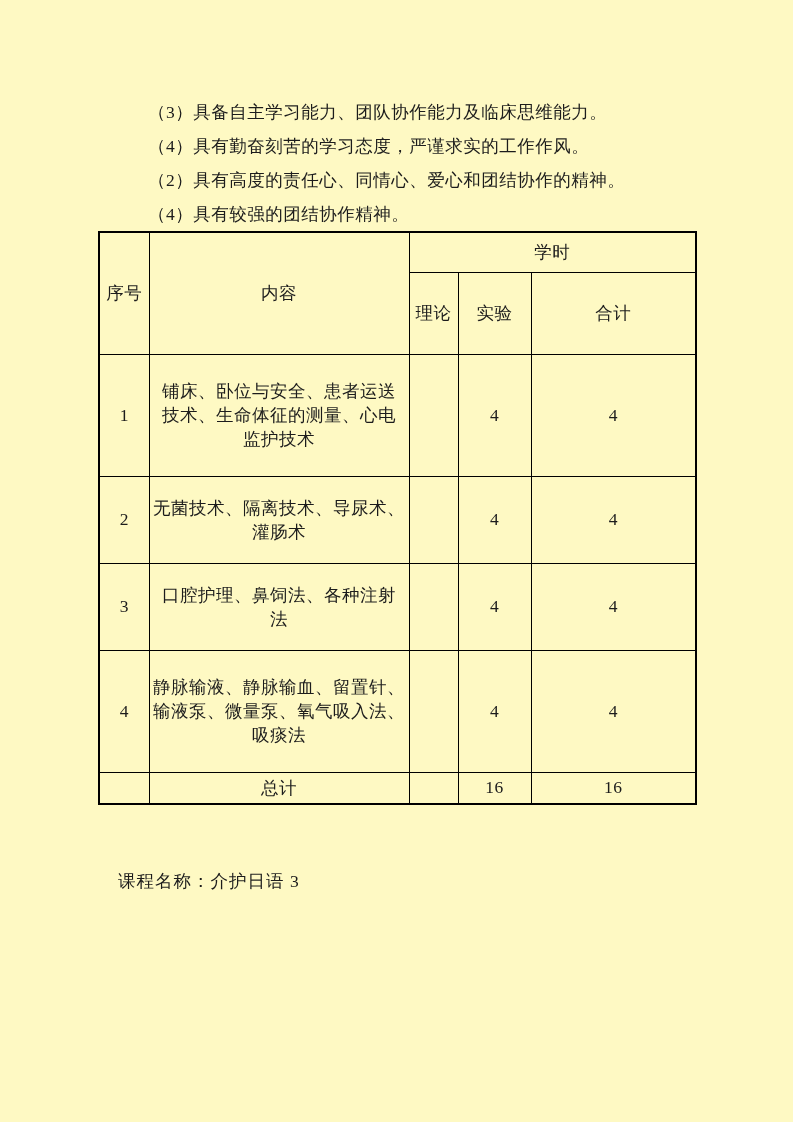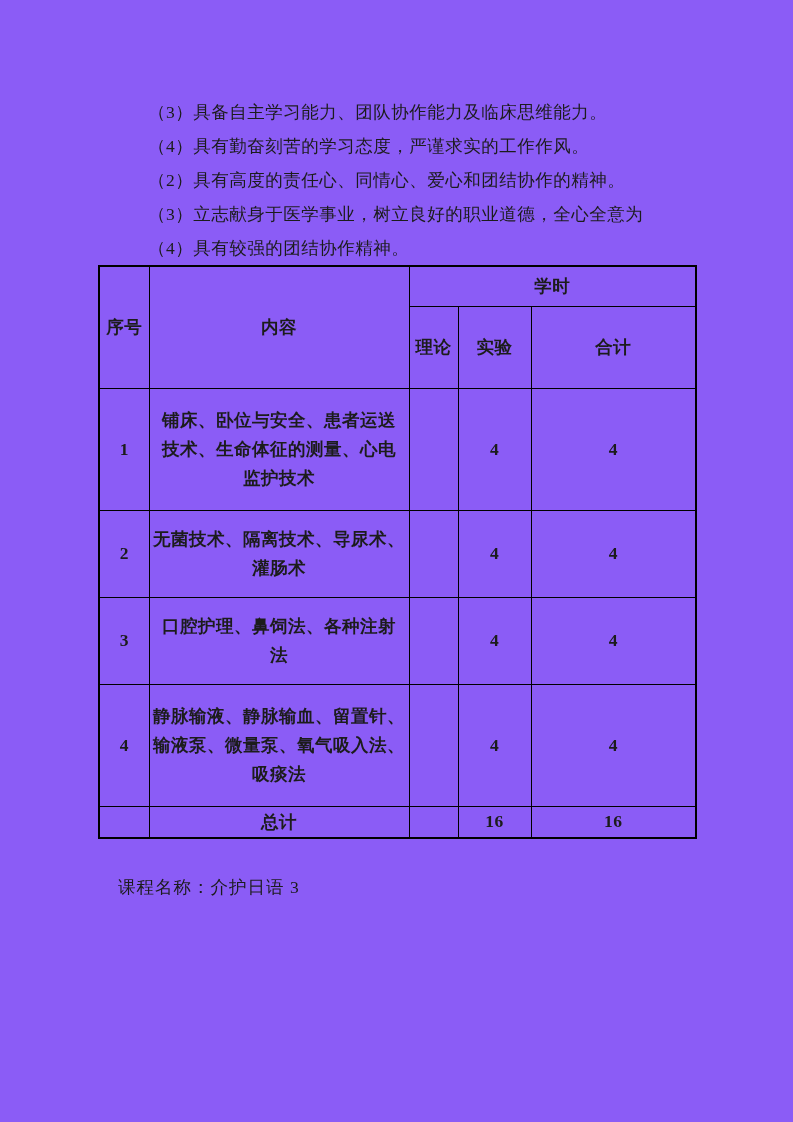--- a/index.html
+++ b/index.html
@@ -1,21 +1,21 @@
 <!DOCTYPE html>
 <html><head>
 <meta charset="utf-8">
 <style>
   * { margin: 0; padding: 0; box-sizing: border-box; }
   html, body { background: #ffffff; }
   .page {
     position: relative;
     width: 793px;
     height: 1122px;
-    background: #8b5cf6;
+    background: #fef9c3;
     color: #1c1c1c;
     font-family: "Liberation Serif", serif;
     font-size: 17.5px;
     padding: 95px 98px 0 98px;
     overflow: hidden;
   }
   .doc-text { width: 100%; }
   .doc-line {
     line-height: 34px;
     height: 34px;
@@ -25,63 +25,62 @@
   .doc-line.indent { padding-left: 50px; }
   table.syllabus {
     border-collapse: collapse;
     table-layout: fixed;
     width: 597px;
     border: 2px solid #000;
     margin-top: 0px;
   }
   table.syllabus td, table.syllabus th {
     border: 1px solid #000;
-    font-weight: bold;
+    font-weight: normal;
     text-align: center;
     vertical-align: middle;
     font-size: 17.5px;
     color: #1c1c1c;
     padding: 0;
     letter-spacing: 0.5px;
   }
   .row-hdr1 { height: 40px; }
   .row-hdr2 { height: 82px; }
   .row-tall { height: 122px; }
   .row-mid  { height: 87px; }
   .row-total{ height: 32px; }
   td.content-cell {
     text-align: left;
     padding-left: 10px;
     padding-right: 2px;
     white-space: pre-line;
-    line-height: 29px;
+    line-height: 24px;
   }
   th.theory-hdr {
     word-break: break-all;
     line-height: 34px;
     padding: 0 12px;
   }
   .footer-line {
-    margin-top: 36px;
+    margin-top: 64px;
     padding-left: 20px;
     line-height: 24px;
     letter-spacing: 1px;
     white-space: nowrap;
   }
 </style>
 </head>
 <body>
 
 <div class="page">
 
   <div class="doc-text">
     <div class="doc-line indent">（3）具备自主学习能力、团队协作能力及临床思维能力。</div>
     <div class="doc-line indent">（4）具有勤奋刻苦的学习态度，严谨求实的工作作风。</div>
     <div class="doc-line indent">（2）具有高度的责任心、同情心、爱心和团结协作的精神。</div>
-    <div class="doc-line indent">（3）立志献身于医学事业，树立良好的职业道德，全心全意为</div>
     <div class="doc-line indent">（4）具有较强的团结协作精神。</div>
   </div>
 
   <table class="syllabus">
     <colgroup>
       <col style="width:50px">
       <col style="width:260px">
       <col style="width:49px">
       <col style="width:73px">
       <col style="width:165px">

